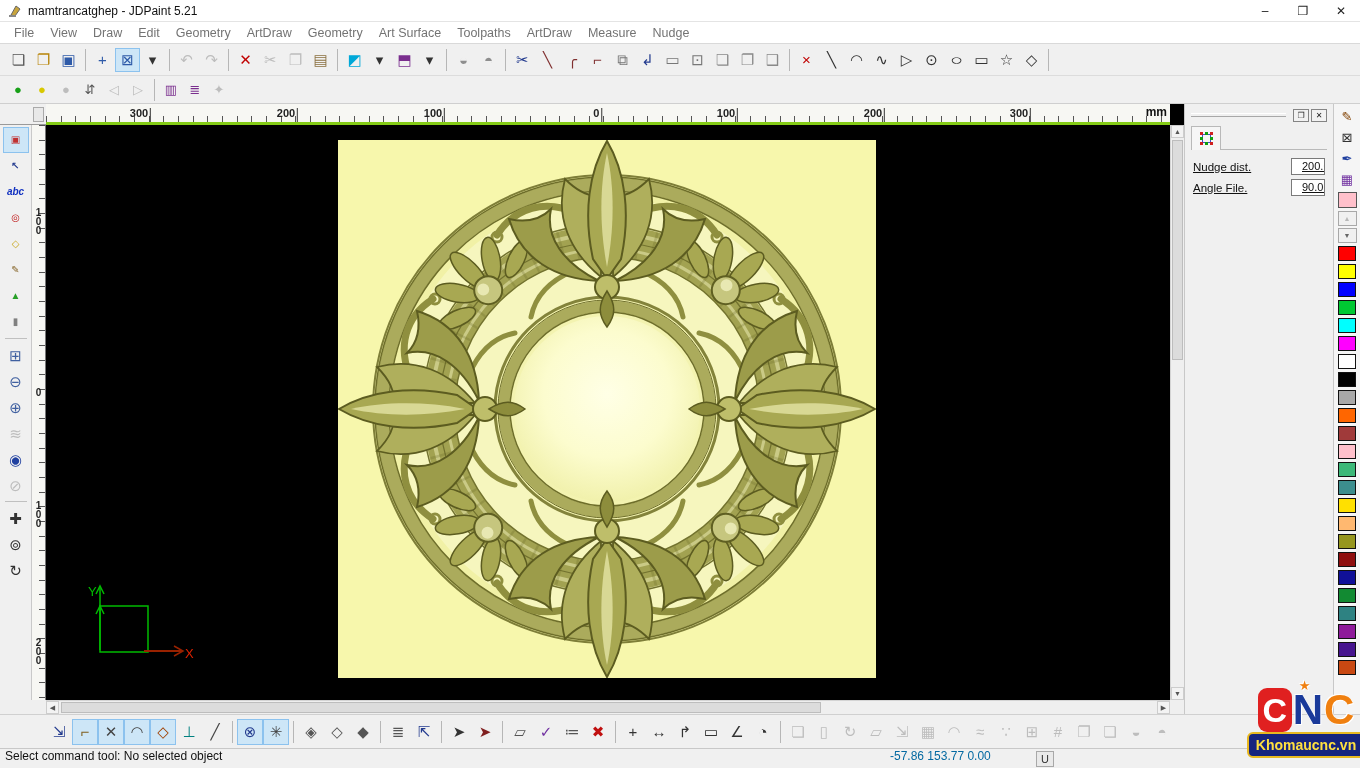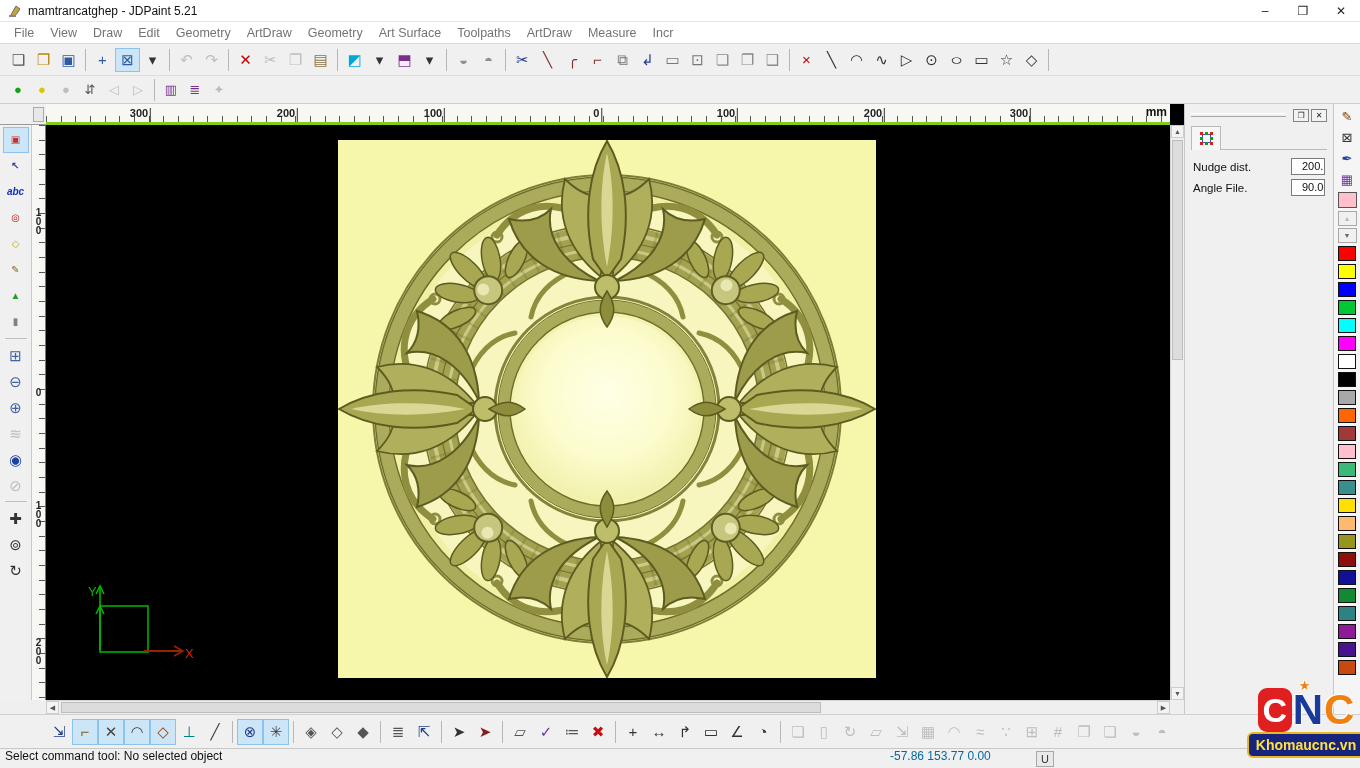--- a/index.html
+++ b/index.html
@@ -62,21 +62,21 @@
   .scorner{left:0;top:700px;width:46px;height:14px;background:#efefef;}
   .scorner2{left:1170px;top:700px;width:14px;height:14px;background:#efefef;}
 
   
   .rpanel{left:1184px;top:104px;width:149px;height:610px;background:#f0f0f0;border-left:1px solid #c8c8c8;padding:4px 6px;}
   .minibar{display:flex;align-items:center;height:14px;margin-bottom:4px;}
   .grip{flex:1;height:4px;border-top:1px solid #fff;border-bottom:1px solid #a8a8a8;margin-right:5px;}
   .pbtn{width:16px;height:13px;border:1px solid #848484;background:#f2f2f2;font-size:8px;line-height:11px;text-align:center;margin-left:2px;color:#222;}
   .tabs{display:flex;border-bottom:1px solid #b9b9b9;height:24px;margin-bottom:8px;}
   .tab{width:30px;height:24px;border:1px solid #b9b9b9;border-bottom:none;background:#f6f6f6;display:flex;align-items:center;justify-content:center;}
-  .frow{display:flex;align-items:center;margin:4px 2px;}
+  .frow{display:flex;align-items:center;margin:4px 2px;text-decoration:underline;}
   .flabel{flex:1;font-size:11.5px;color:#111;}
   .fval{width:34px;height:17px;background:#fff;border:1px solid #7a7a7a;font-size:11px;padding:1px 10px;overflow:hidden;white-space:nowrap;}
   .btngrid{display:grid;grid-template-columns:1fr 1fr;gap:7px 6px;margin-top:10px;}
   .qbtn{height:21px;background:#f0f0f0;border:1px solid #909090;box-shadow:inset 1px 1px 0 #fff;font-size:11.5px;display:flex;align-items:center;justify-content:center;color:#111;}
   .qbtn[data-focused="true"]{border:2px solid #3c7fd6;border-radius:2px;}
 
   
   .palcol{left:1333px;top:104px;width:27px;height:664px;background:#f5f5f5;border-left:1px solid #c8c8c8;display:flex;flex-direction:column;align-items:center;padding-top:2px;}
   .palcol .ib{width:22px;height:21px;font-size:13px;}
   .curcolor{width:19px;height:16px;border:1px solid #555;margin:2px 0;}
@@ -136,21 +136,21 @@
     <span class="menu-item" data-name="menu-geometry">Geometry</span>
 
     <span class="menu-item" data-name="menu-art-surface">Art Surface</span>
 
     <span class="menu-item" data-name="menu-toolpaths">Toolpaths</span>
 
     <span class="menu-item" data-name="menu-artdraw">ArtDraw</span>
 
     <span class="menu-item" data-name="menu-measure">Measure</span>
 
-    <span class="menu-item" data-name="menu-help">Incr</span>
+    <span class="menu-item" data-name="menu-help">Nudge</span>
   </div>
 
 <div class="abs tb tb1" data-name="main-toolbar">
   <span class="grp">
       <span class="ib" data-name="new-button">
         <span class="g" style="color: rgb(85, 85, 85);">❏</span>
       </span>
       <span class="ib" data-name="open-button">
         <span class="g" style="color: rgb(184, 134, 11);">❐</span>
       </span>

